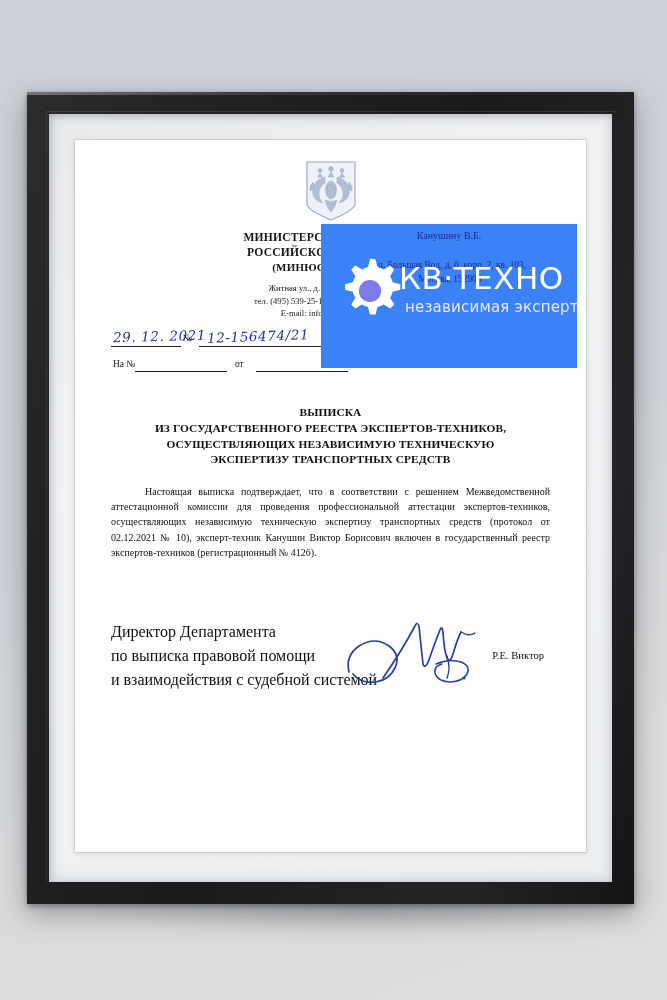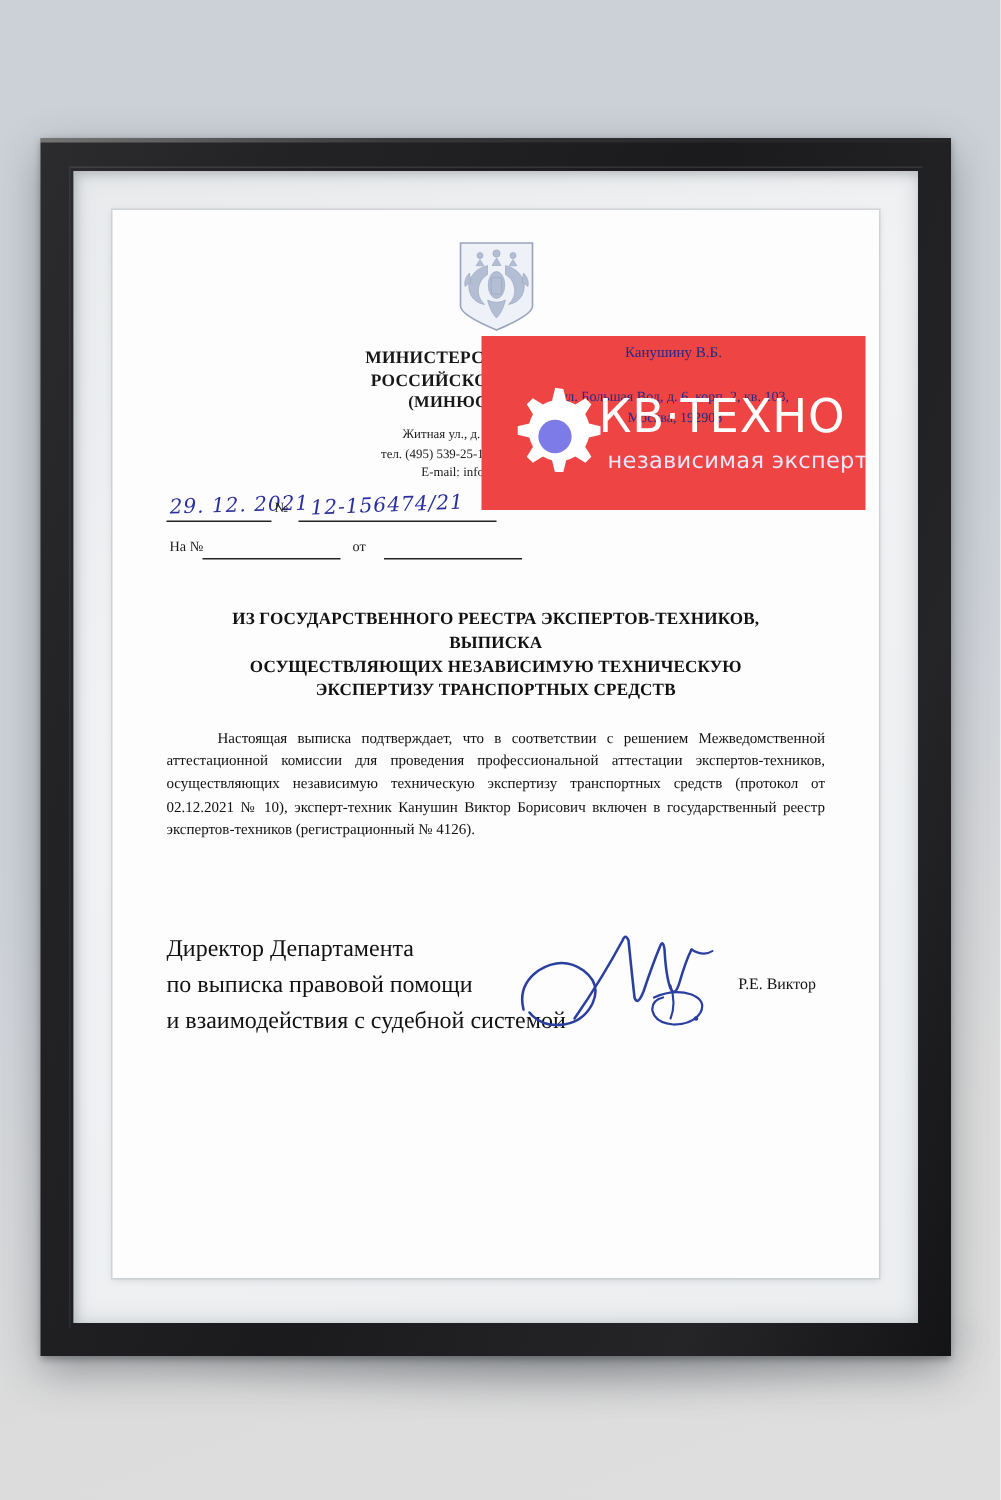--- a/index.html
+++ b/index.html
@@ -116,22 +116,22 @@
   .narow .lbl { position: absolute; font-size: 9.5px; color: #1b1b1b; top: 2px; }
   .na-lbl { left: 2px; }
   .ot-lbl { left: 124px; }
   .rule-c { left: 24px; top: 14px; width: 92px; }
   .rule-d { left: 145px; top: 14px; width: 92px; }
 
   
   .wm {
     position: absolute;
     left: 246px; top: 84px;
-    width: 256px; height: 116px;
-    background: #ef4444;
+    width: 256px; height: 144px;
+    background: #3b82f6;
     overflow: hidden;
   }
   .wm-addressee {
     position: absolute; left: 0; right: 0; top: 6px;
     text-align: center;
     font-size: 10px;
     color: #232a86;
   }
   .wm-addr-l1 {
     position: absolute; left: 6px; right: 4px; top: 36px;
@@ -266,22 +266,22 @@
         <div class="wm-addr-l2">Москва, 192908</div>
         <svg class="wm-gear" viewBox="0 0 100 100">
           <path fill="#ffffff" d="M50 6 l7.5 1.3 2.6 10.4 a34 34 0 0 1 8.2 3.4 l9.1-5.6 5.4 5.4 -5.6 9.1 a34 34 0 0 1 3.4 8.2 l10.4 2.6 0 7.6 -10.4 2.6 a34 34 0 0 1 -3.4 8.2 l5.6 9.1 -5.4 5.4 -9.1-5.6 a34 34 0 0 1 -8.2 3.4 l-2.6 10.4 -7.6 0 -2.6-10.4 a34 34 0 0 1 -8.2-3.4 l-9.1 5.6 -5.4-5.4 5.6-9.1 a34 34 0 0 1 -3.4-8.2 l-10.4-2.6 0-7.6 10.4-2.6 a34 34 0 0 1 3.4-8.2 l-5.6-9.1 5.4-5.4 9.1 5.6 a34 34 0 0 1 8.2-3.4 l2.6-10.4 z"></path>
           <circle cx="50" cy="50" r="15" fill="#7d7be8"></circle>
         </svg>
         <div class="wm-brand">КВ·ТЕХНО</div>
         <div class="wm-sub">независимая экспертиза</div>
       </div>
 
       <div class="title">
+        <span class="t1">ВЫПИСКА</span>
         <span class="t1">ИЗ ГОСУДАРСТВЕННОГО РЕЕСТРА ЭКСПЕРТОВ-ТЕХНИКОВ,</span>
-        <span class="t1">ВЫПИСКА</span>
         <span class="t1">ОСУЩЕСТВЛЯЮЩИХ НЕЗАВИСИМУЮ ТЕХНИЧЕСКУЮ</span>
         <span class="t1">ЭКСПЕРТИЗУ ТРАНСПОРТНЫХ СРЕДСТВ</span>
       </div>
 
       <p class="body-par">Настоящая выписка подтверждает, что в соответствии с решением Межведомственной аттестационной комиссии для проведения профессиональной аттестации экспертов-техников, осуществляющих независимую техническую экспертизу транспортных средств (протокол от 02.12.2021 № 10), эксперт-техник Канушин Виктор Борисович включен в государственный реестр экспертов-техников (регистрационный № 4126).</p>
 
       <div class="sig">
         <div class="sig-lines">
           <div>Директор Департамента</div>
           <div>по выписка правовой помощи</div>

